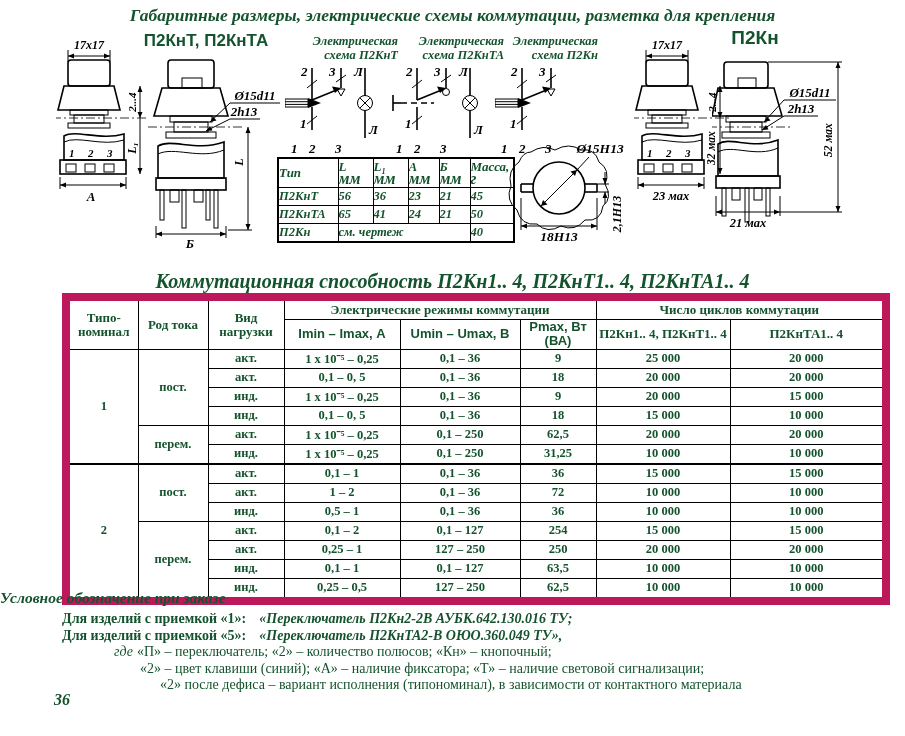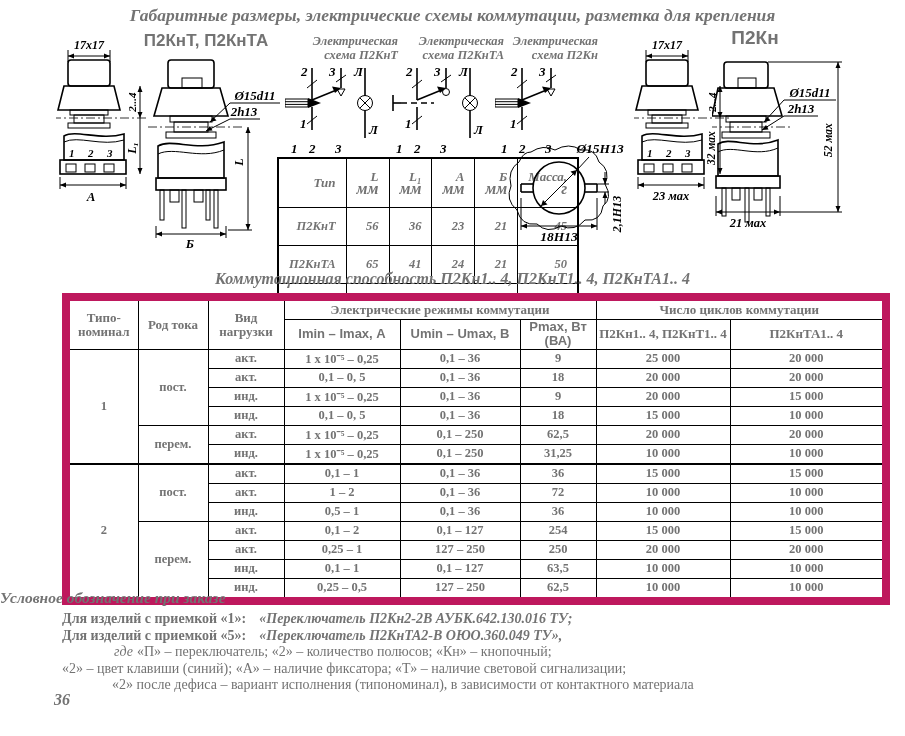--- a/index.html
+++ b/index.html
@@ -1,57 +1,57 @@
 <!DOCTYPE html>
 <html><head>
 <meta charset="utf-8">
 <style>
   html,body{margin:0;padding:0;background:#e8e8e8}
-  .page{position:relative;width:905px;height:736px;background:#ffffff;color:#737373;
+  .page{position:relative;width:905px;height:736px;background:#ffffff;color:#14532d;
         font-family:"Liberation Serif",serif;overflow:hidden}
   .abs{position:absolute}
   .main-title{top:5px;left:0;width:100%;text-align:center;font-size:17.5px;font-weight:bold;font-style:italic}
   .models-left{left:126px;top:31px;width:160px;text-align:center;
         font-family:"Liberation Sans",sans-serif;font-weight:bold;font-size:17px}
   .model-right{left:710px;top:27px;width:90px;text-align:center;
         font-family:"Liberation Sans",sans-serif;font-weight:bold;font-size:19px}
   .sch-title{text-align:right;font-size:12.5px;font-weight:bold;font-style:italic;line-height:14px}
   svg text{font-family:"Liberation Serif",serif;font-weight:bold;font-style:italic;fill:#000}
   .ol{fill:none;stroke:#000;stroke-width:1.6}
   .tl{fill:none;stroke:#000;stroke-width:1}
   .cl{fill:none;stroke:#000;stroke-width:0.8;stroke-dasharray:9 3 2 3}
   .fk{fill:#000;stroke:none}
   
   .dim-table{position:absolute;left:277px;top:157px;border-collapse:collapse;table-layout:fixed;
         border:2px solid #000;background:#fff}
-  .dim-table td,.dim-table th{border:1px solid #000;text-align:right;vertical-align:middle;
-        font-weight:bold;font-style:italic;padding:10px;overflow:hidden}
+  .dim-table td,.dim-table th{border:1px solid #000;text-align:left;vertical-align:middle;
+        font-weight:bold;font-style:italic;padding:0;overflow:hidden}
   .dim-table th{font-size:13px;height:28px;line-height:12px}
   .dim-table td{font-size:12.5px;height:17px}
   .dim-table .mm{font-size:16px;font-weight:bold}
   
   .comm{position:absolute;left:62px;top:293px;width:820px;border-collapse:collapse;table-layout:fixed;
         border:8px solid #be185d;background:#fff}
   .comm th,.comm td{border:1px solid #000;text-align:center;vertical-align:middle;padding:0 2px;
         font-weight:bold;overflow:hidden}
   .comm th{font-size:13px;line-height:14px}
   .comm .sans{font-family:"Liberation Sans",sans-serif;font-size:13px}
   .comm td{font-size:12.5px;height:18px}
   .comm tr.hr1{height:22px}
   .comm tr.hr2{height:30px}
   .comm td.group-start{border-top:2px solid #000}
-  .section-title{top:270px;left:0;width:100%;text-align:center;font-size:16px;font-weight:bold;font-style:italic}
+  .section-title{top:270px;left:0;width:100%;text-align:center;font-size:20px;font-weight:bold;font-style:italic}
   .order-title{top:589px;left:0;width:100%;font-size:15.5px;font-weight:bold;font-style:italic}
   .order-lines{top:611px;left:62px;width:800px;font-size:14px;line-height:16.5px}
   .order-line .lead{font-weight:bold;margin-right:13px}
   .order-line.l1 .rest,.order-line.l2 .rest{font-weight:bold;font-style:italic}
   .order-line.l3{margin-left:52px}
   .order-line.l3 .lead{font-weight:normal;font-style:italic;margin-right:4px}
-  .order-line.l4{}
-  .order-line.l5{margin-left:50px}
+  .order-line.l4{margin-left:78px}
+  .order-line.l5{margin-left:98px}
   .page-number{left:54px;top:691px;font-size:16px;font-weight:bold;font-style:italic}
 </style>
 </head>
 <body>
 
 <div class="page">
 
   <div class="abs main-title">Габаритные размеры, электрические схемы коммутации, разметка для крепления</div>
 
   <div class="abs models-left">П2КнТ, П2КнТА</div>

